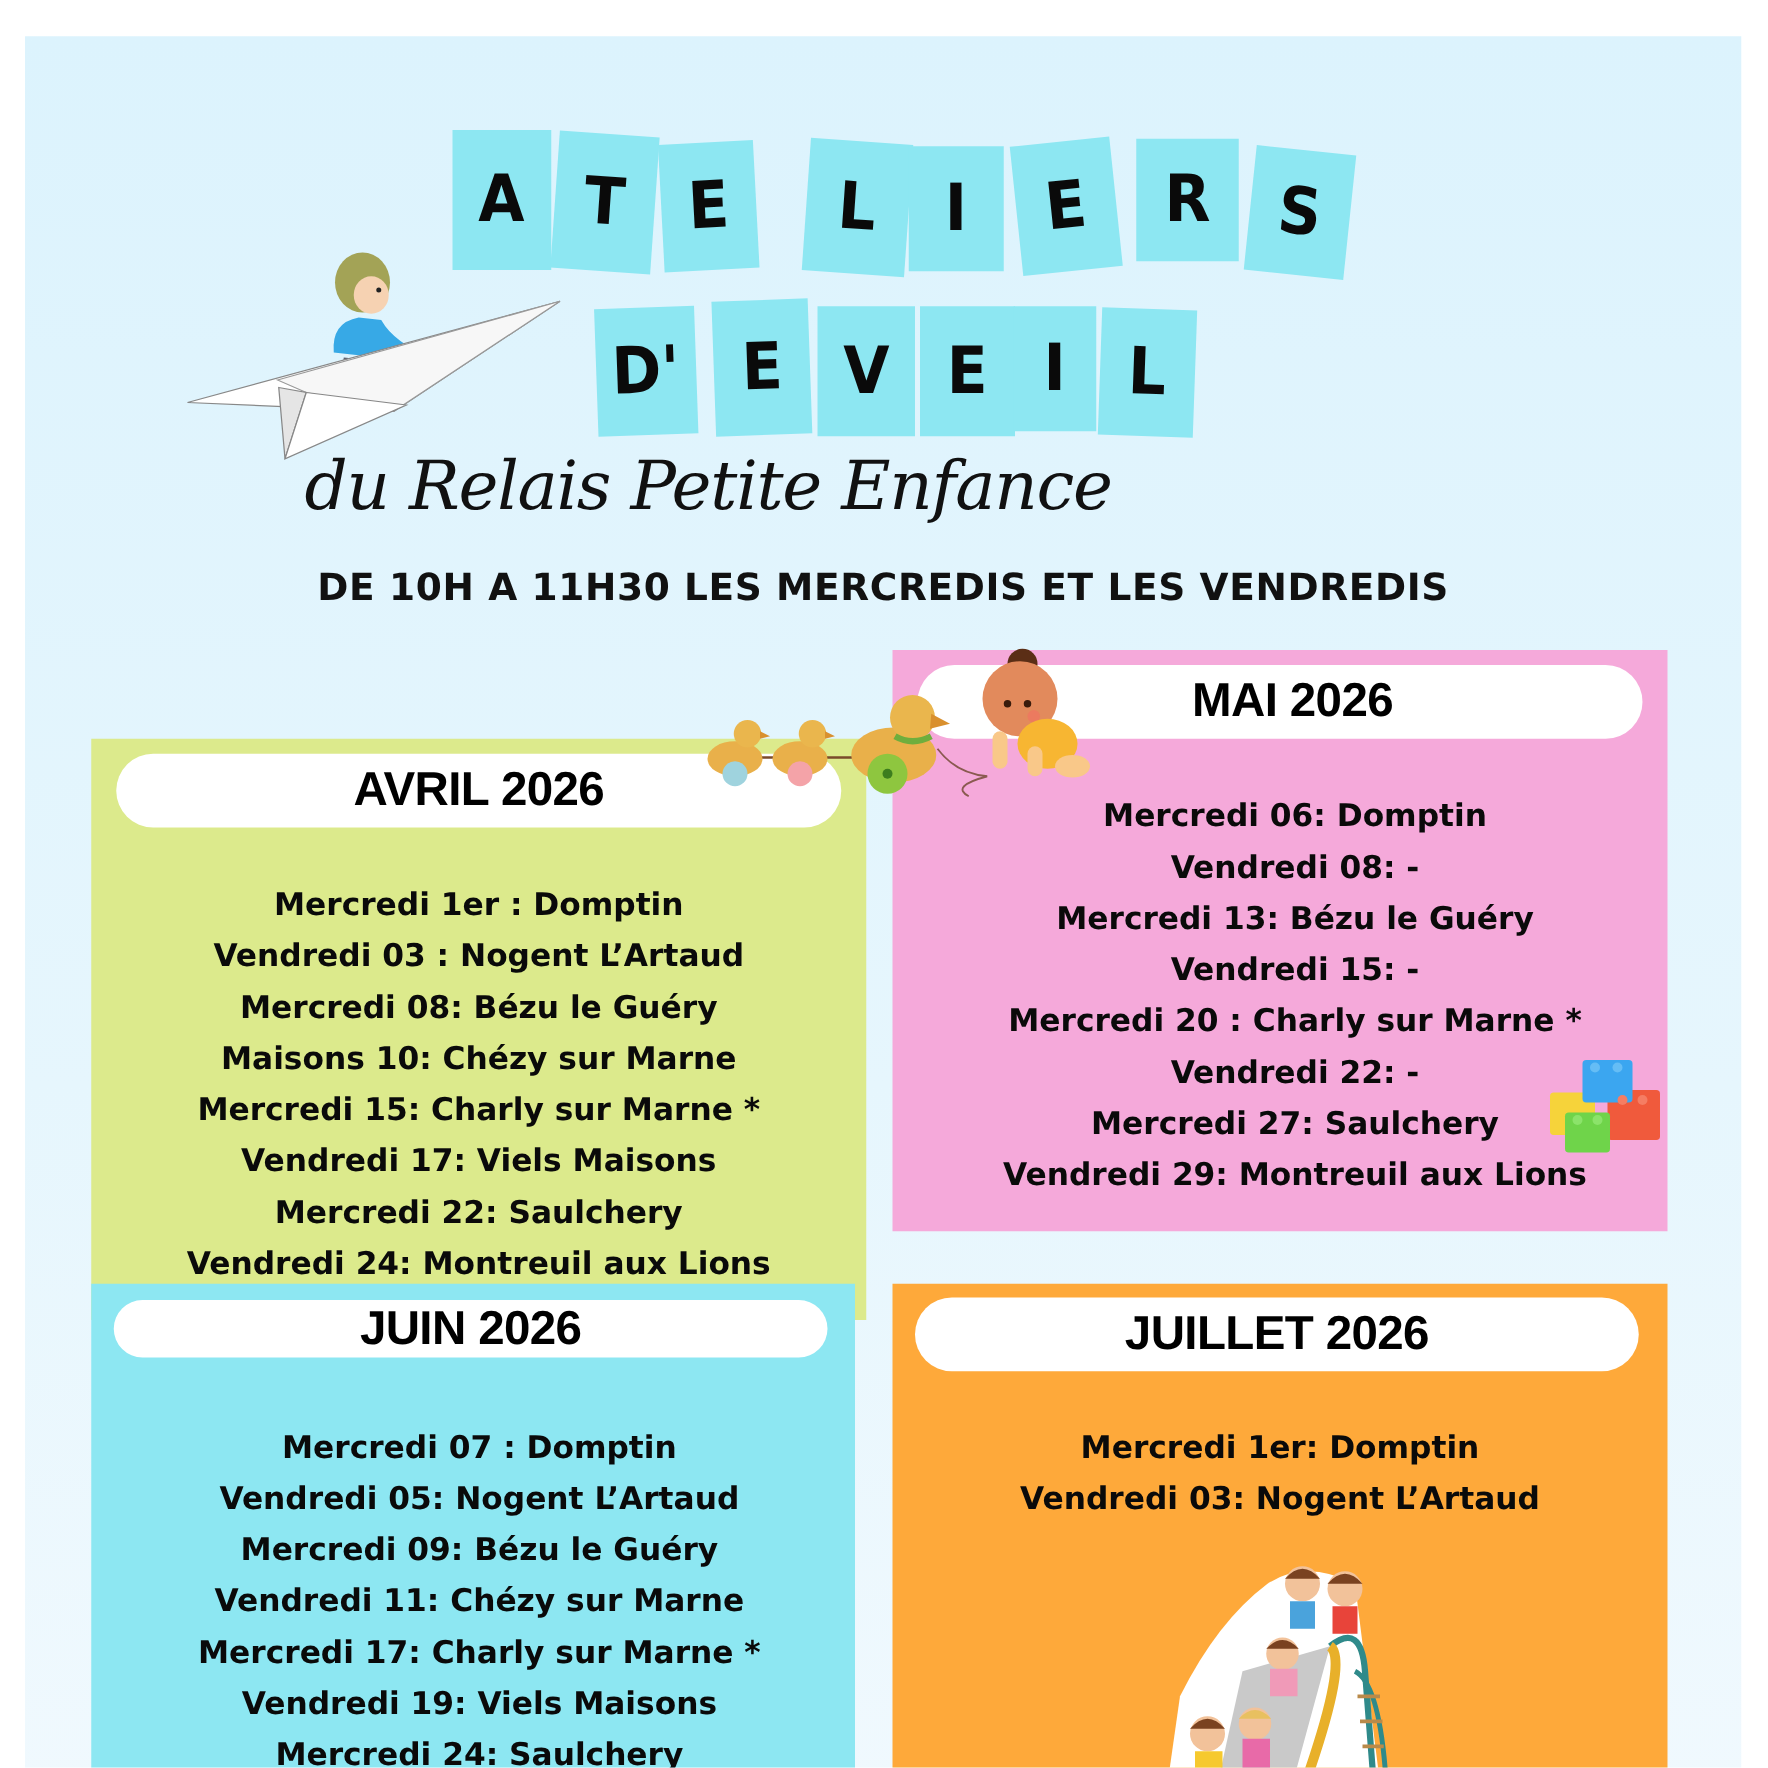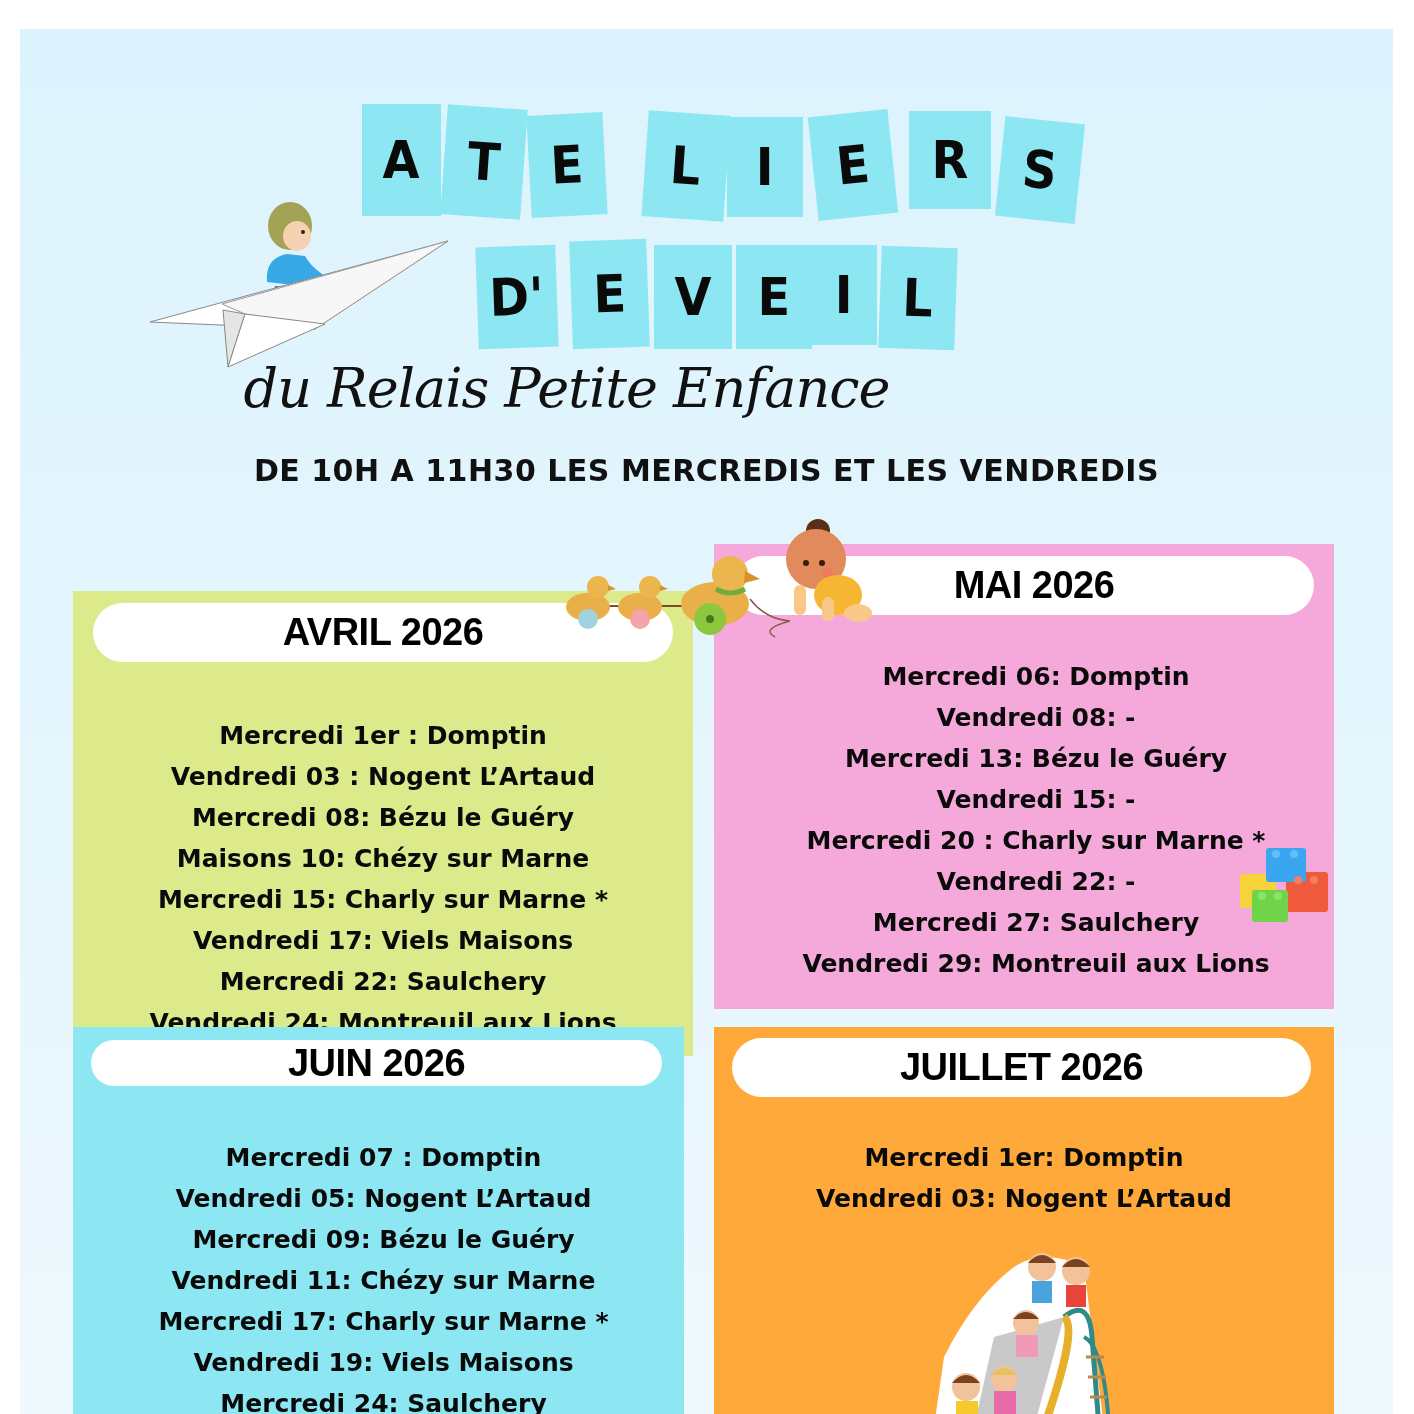--- a/index.html
+++ b/index.html
@@ -118,33 +118,33 @@
     <path d="M100 120 L180 130 L83 173 Z" fill="#ffffff" stroke="#888" stroke-width="1"></path>
   </svg>
 
   <div class="subtitle">du Relais Petite Enfance</div>
   <div class="schedule-line">DE 10H A 11H30 LES MERCREDIS ET LES VENDREDIS</div>
 
   <div class="card" style="left:53px;top:515px;width:620px;height:465px;background:#dcea8c;margin-top:47px;">
     <div class="pill" style="left:20px;top:12px;width:580px;height:59px;">
       <span>AVRIL 2026</span>
     </div>
-    <div class="entries" style="top:124px;">
+    <div class="entries" style="top:112px;">
       <div>Mercredi 1er : Domptin</div>
       <div>Vendredi 03 : Nogent L’Artaud</div>
       <div>Mercredi 08: Bézu le Guéry</div>
       <div>Maisons 10: Chézy sur Marne</div>
       <div>Mercredi 15: Charly sur Marne *</div>
       <div>Vendredi 17: Viels Maisons</div>
       <div>Mercredi 22: Saulchery</div>
       <div>Vendredi 24: Montreuil aux Lions</div>
     </div>
   </div>
 
-  <div class="card" style="left:694px;top:515px;width:620px;height:465px;background:#f5a9da;">
+  <div class="card" style="left:694px;top:491px;width:620px;height:465px;background:#f5a9da;">
     <div class="pill" style="left:20px;top:12px;width:580px;height:59px;">
       <span style="margin-left:20px;">MAI 2026</span>
     </div>
     <div class="entries" style="top:112px;padding-left:24px;">
       <div>Mercredi 06: Domptin</div>
       <div>Vendredi 08: -</div>
       <div>Mercredi 13: Bézu le Guéry</div>
       <div>Vendredi 15: -</div>
       <div>Mercredi 20 : Charly sur Marne *</div>
       <div>Vendredi 22: -</div>

